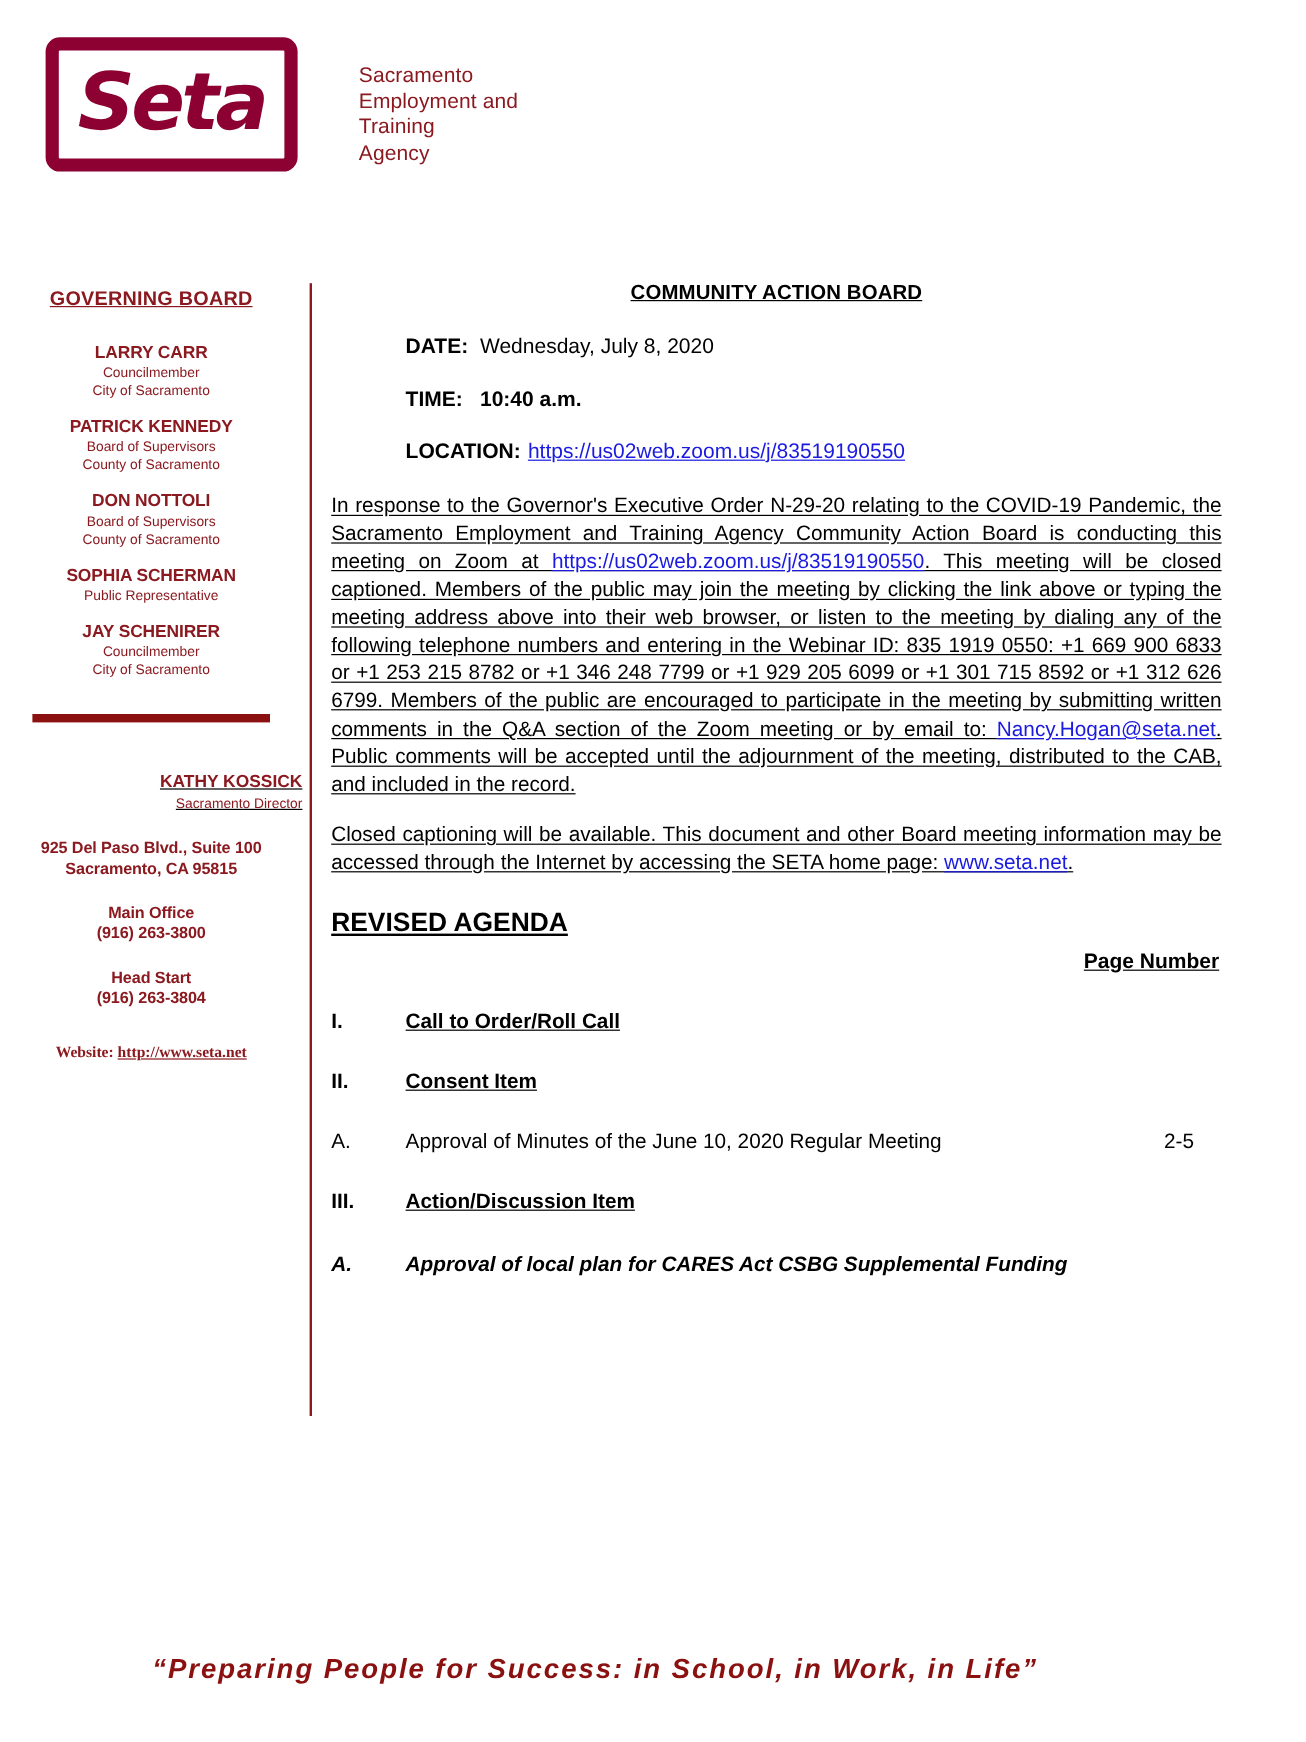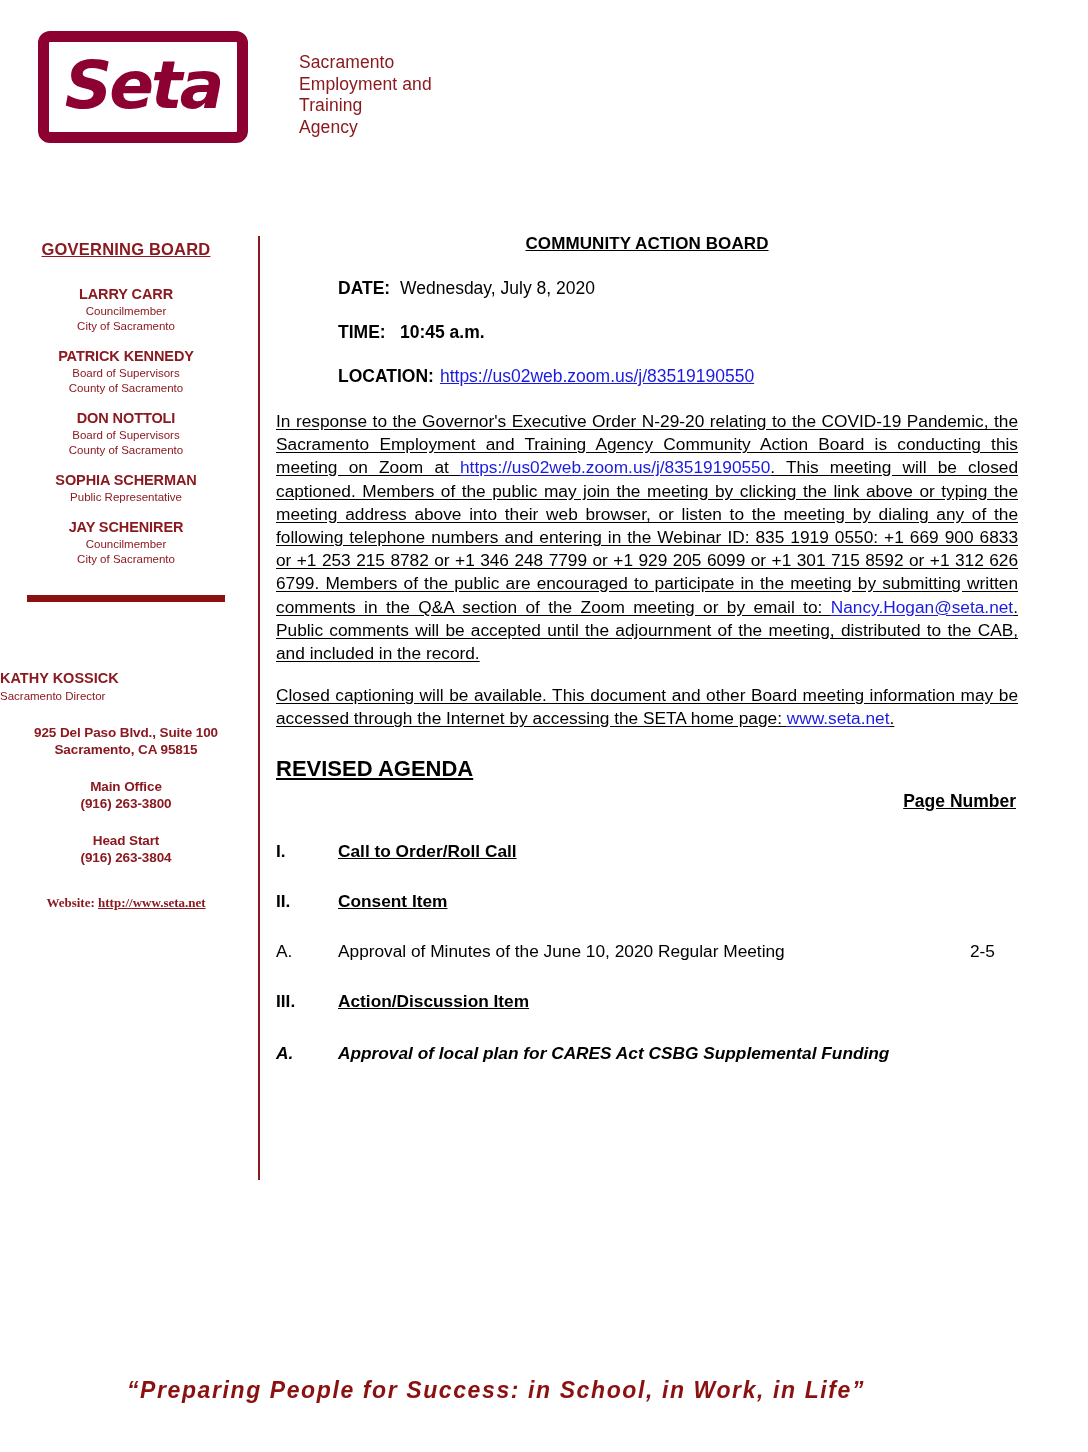--- a/index.html
+++ b/index.html
@@ -105,22 +105,23 @@
     color: #8b1a20;
     line-height: 15px;
   }
   #sb-rule {
     margin: 28px auto 0 auto;
     width: 198px;
     height: 7px;
     background: #8b1010;
   }
   #sb-director {
-    text-align: left;
-    margin-top: 67px;
+    text-align: right;
+    margin-top: 41px;
+    text-decoration: underline;
   }
   .sb-director-name {
     font-size: 14.5px;
     font-weight: bold;
     color: #8b1a20;
     line-height: 19px;
   }
   .sb-director-role {
     font-size: 11.5px;
     color: #8b1a20;
@@ -353,21 +354,21 @@
       <span>COMMUNITY ACTION BOARD</span>
     </div>
 
     <div class="meta-row">
       <div class="lbl"><span>DATE</span>:</div>
       <div class="val">Wednesday, July 8, 2020</div>
     </div>
 
     <div class="meta-row">
       <div class="lbl"><span>TIME</span>:</div>
-      <div class="val bold">10:45 a.m.</div>
+      <div class="val bold">10:40 a.m.</div>
     </div>
 
     <div class="meta-row loc">
       <div class="lbl"><span>LOCATION</span>:</div>
       <div class="val link">https://us02web.zoom.us/j/83519190550</div>
     </div>
 
     <p class="body-para"><span>In response to the Governor's Executive Order N-29-20 relating to the COVID-19 Pandemic, the Sacramento Employment and Training Agency Community Action Board is conducting this meeting on Zoom at </span><span class="link">https://us02web.zoom.us/j/83519190550</span><span>. This meeting will be closed captioned. Members of the public may join the meeting by clicking the link above or typing the meeting address above into their web browser, or listen to the meeting by dialing any of the following telephone numbers and entering in the Webinar ID: 835 1919 0550: +1 669 900 6833  or +1 253 215 8782  or +1 346 248 7799  or +1 929 205 6099  or +1 301 715 8592  or +1 312 626 6799.  Members of the public are encouraged to participate in the meeting by submitting written comments in the Q&amp;A section of the Zoom meeting or by email to: </span><span class="link">Nancy.Hogan@seta.net</span><span>. Public comments will be accepted until the adjournment of the meeting, distributed to the CAB, and included in the record.</span></p>
 
     <p class="body-para second"><span>Closed captioning will be available. This document and other Board meeting information may be accessed through the Internet by accessing the SETA home page: </span><span class="link">www.seta.net</span><span>.</span></p>

